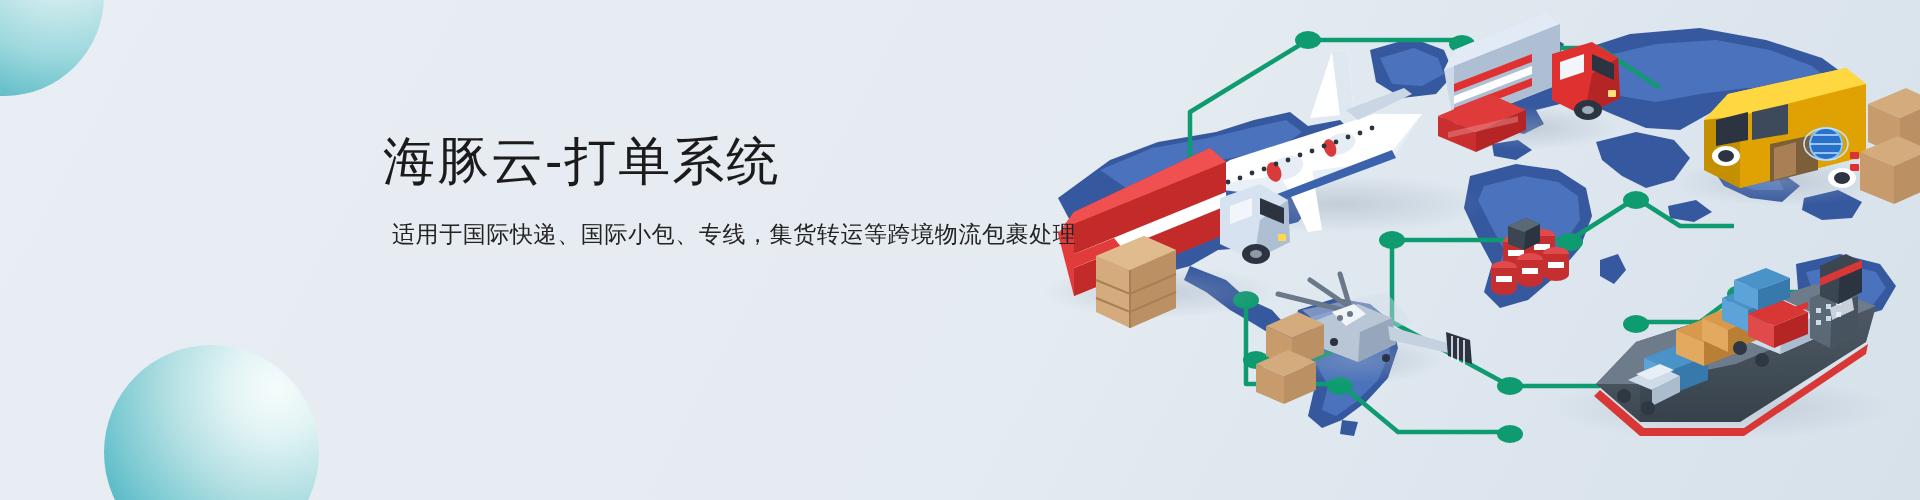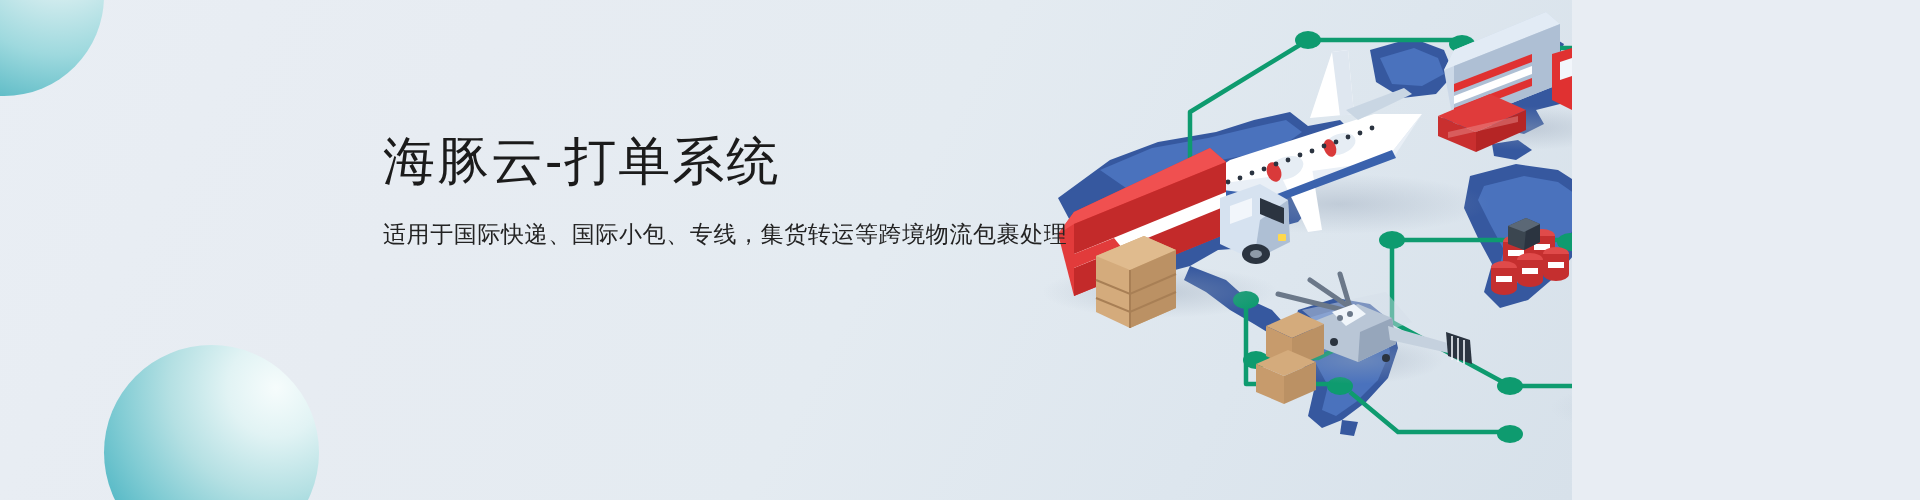--- a/index.html
+++ b/index.html
@@ -3,41 +3,41 @@
 <meta charset="utf-8">
 <title>海豚云-打单系统</title>
 <style>
   html,body{margin:0;padding:0;}
   body{
     width:1920px;height:500px;overflow:hidden;
     font-family:"Liberation Sans","DejaVu Sans",sans-serif;
     background:#e8edf3;
   }
   .banner{
-    position:relative;width:1572px;height:500px;overflow:hidden;
+    position:relative;width:1920px;height:500px;overflow:hidden;
     background:linear-gradient(118deg,#e9eef4 0%,#e7ecf2 28%,#e4ebf1 55%,#dde6ee 78%,#d7e1ea 100%);
   }
   
   .deco-circle{position:absolute;border-radius:50%;}
   .deco-circle.top-left{
     left:-96px;top:-104px;width:200px;height:200px;
     background:radial-gradient(circle at 78% 22%, #f4fafb 0%, #d8eef0 22%, #9ed9de 52%, #52b6c2 82%, #3aa9b8 100%);
   }
   .deco-circle.bottom-left{
     left:104px;top:345px;width:215px;height:215px;
     background:radial-gradient(circle at 80% 20%, #f6fcfc 0%, #e1f3f4 20%, #b4e0e3 44%, #7fcbd3 66%, #48b3c2 88%, #35a8ba 100%);
   }
   
   .copy{position:absolute;left:383px;top:132px;z-index:40;}
   .headline{
     margin:0;font-size:52px;line-height:1.12;font-weight:400;
     color:#1b1b1b;letter-spacing:2px;white-space:nowrap;
   }
   .subhead{
-    margin:30px 0 0 0;font-size:23px;line-height:1.3;font-weight:400;
+    margin:30px 0 0 9px;font-size:23px;line-height:1.3;font-weight:400;
     color:#232323;letter-spacing:.6px;white-space:nowrap;
   }
   
   .art{position:absolute;left:1040px;top:-8px;width:880px;height:510px;z-index:20;}
   .art svg{display:block;width:100%;height:100%;}
 </style>
 </head>
 <body>
 
 <div class="banner">

